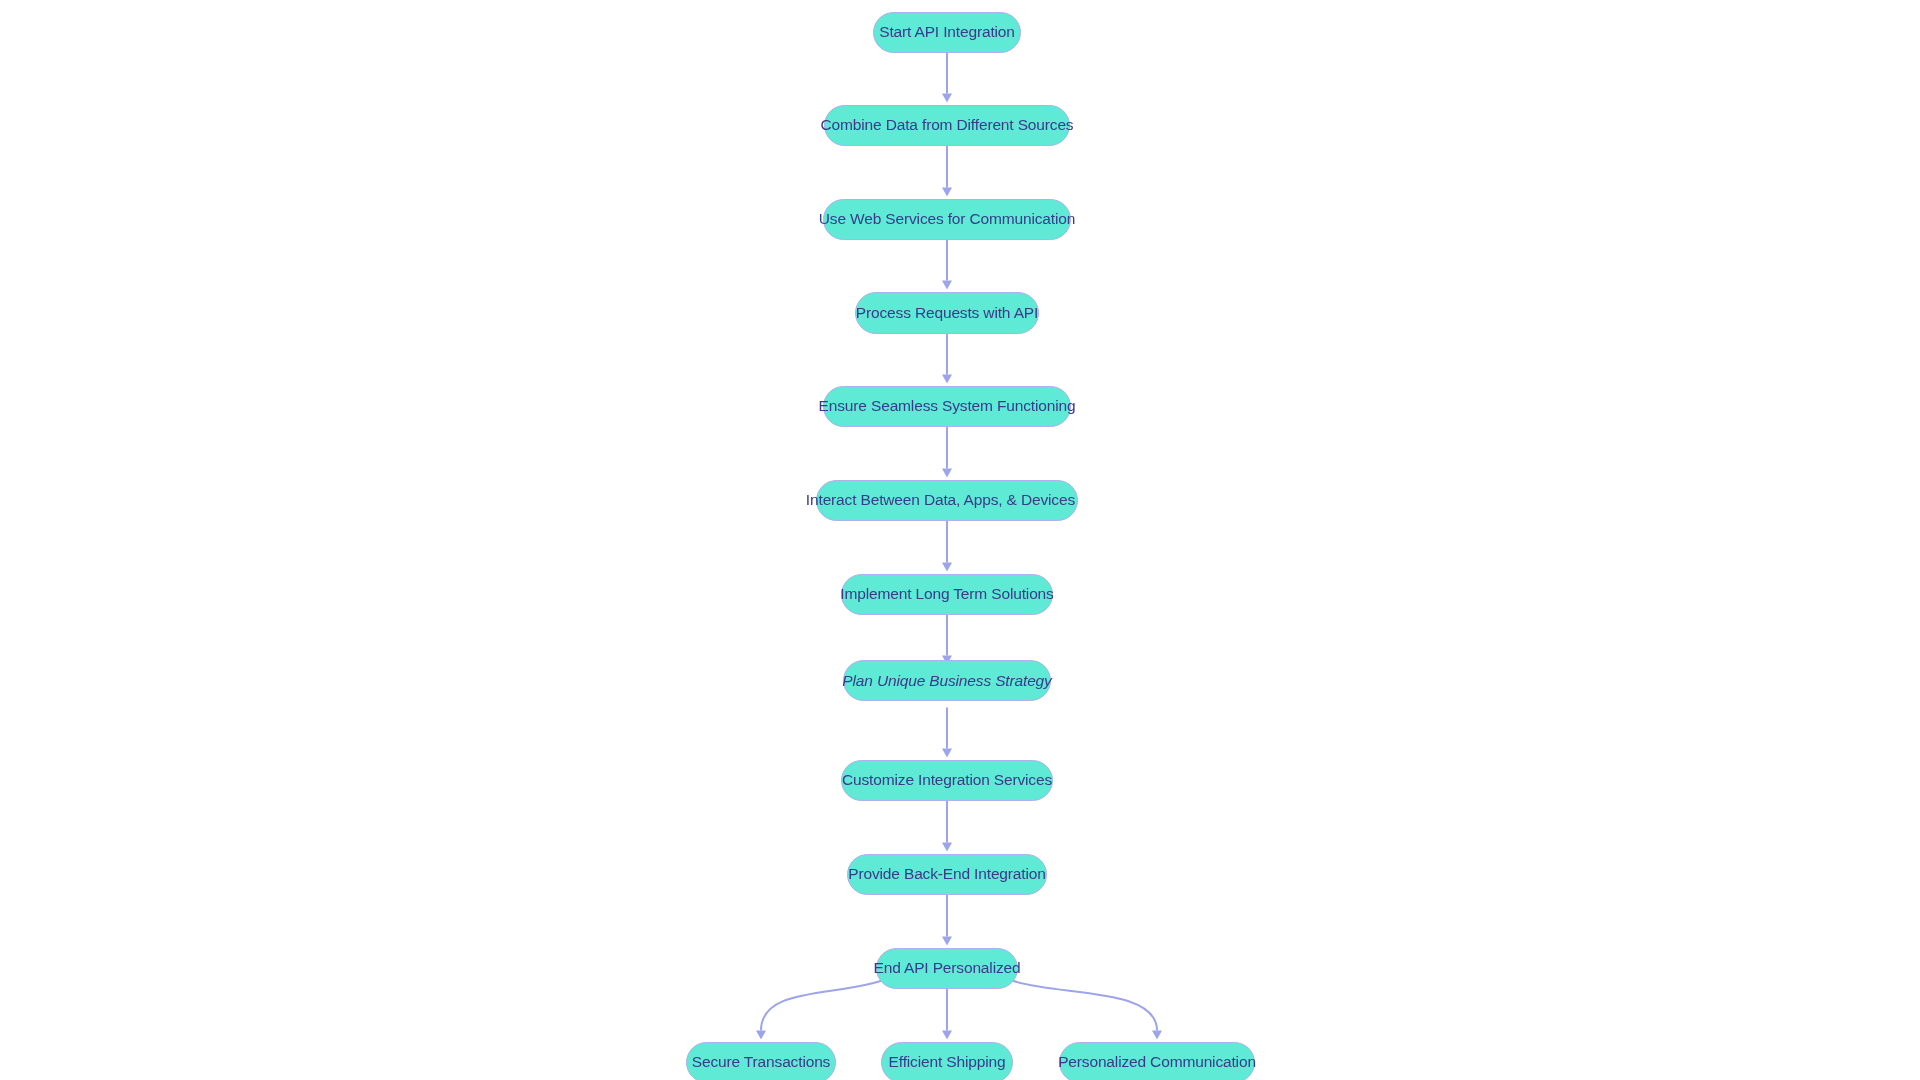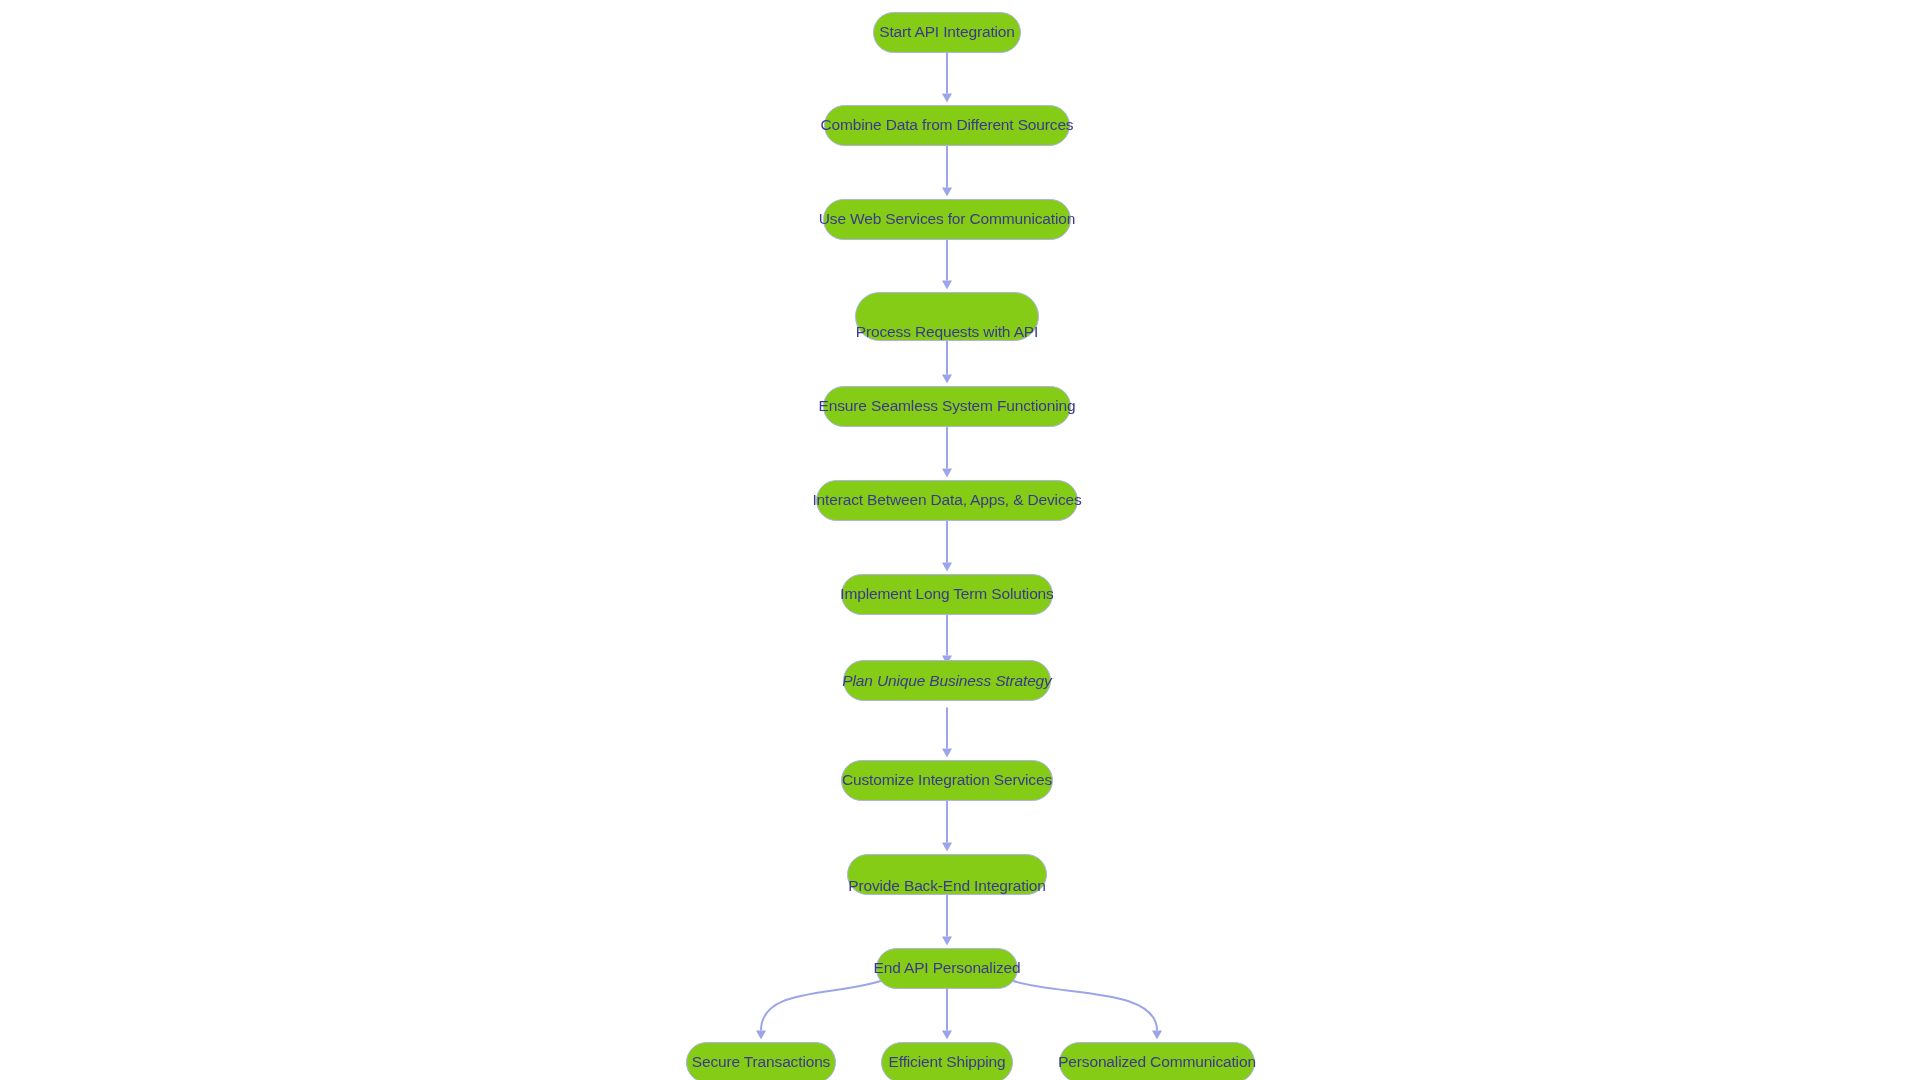--- a/index.html
+++ b/index.html
@@ -29,21 +29,21 @@
     width: 1920px;
     height: 1080px;
     pointer-events: none;
   }
   .node {
     position: absolute;
     box-sizing: border-box;
     display: flex;
     align-items: center;
     justify-content: center;
-    background: #84cc16;
+    background: #5eead4;
     border: 1px solid #aeb0ef;
     border-radius: 999px;
     color: #3a3a8c;
     font-size: 15.5px;
     font-weight: 400;
     letter-spacing: -0.15px;
     white-space: nowrap;
     line-height: 1;
     transform: translateX(-50%);
   }
@@ -87,39 +87,39 @@
   <div id="node-layer">
       <div class="node" style="left: 947px; top: 11.5px; width: 148px; height: 41px;">
         <span class="node-label">Start API Integration</span>
       </div>
       <div class="node" style="left: 947px; top: 104.5px; width: 246px; height: 41px;">
         <span class="node-label">Combine Data from Different Sources</span>
       </div>
       <div class="node" style="left: 947px; top: 198.5px; width: 248px; height: 41px;">
         <span class="node-label">Use Web Services for Communication</span>
       </div>
-      <div class="node" style="left: 947px; top: 291.5px; width: 184px; height: 49px; align-items: flex-end;">
+      <div class="node" style="left: 947px; top: 291.5px; width: 184px; height: 42px;">
         <span class="node-label">Process Requests with API</span>
       </div>
       <div class="node" style="left: 947px; top: 385.5px; width: 248px; height: 41px; align-items: center;">
         <span class="node-label">Ensure Seamless System Functioning</span>
       </div>
-      <div class="node" style="left: 947px; top: 479.5px; width: 262px; height: 41px;">
+      <div class="node" style="left: 947px; top: 479.5px; width: 262px; height: 41px; justify-content: flex-end;">
         <span class="node-label">Interact Between Data, Apps, &amp; Devices</span>
       </div>
       <div class="node" style="left: 947px; top: 573.5px; width: 212px; height: 41px; justify-content: center;">
         <span class="node-label">Implement Long Term Solutions</span>
       </div>
       <div class="node" style="left: 947px; top: 660px; width: 208px; height: 41px; font-style: italic;">
         <span class="node-label">Plan Unique Business Strategy</span>
       </div>
       <div class="node" style="left: 947px; top: 759.5px; width: 212px; height: 41px;">
         <span class="node-label">Customize Integration Services</span>
       </div>
-      <div class="node" style="left: 947px; top: 853.5px; width: 200px; height: 41px; align-items: flex-end;">
+      <div class="node" style="left: 947px; top: 853.5px; width: 200px; height: 41px;">
         <span class="node-label">Provide Back-End Integration</span>
       </div>
       <div class="node" style="left: 947px; top: 947.5px; width: 142px; height: 41px;">
         <span class="node-label">End API Personalized</span>
       </div>
       <div class="node" style="left: 761px; top: 1041.5px; width: 150px; height: 41px;">
         <span class="node-label">Secure Transactions</span>
       </div>
       <div class="node" style="left: 947px; top: 1041.5px; width: 132px; height: 41px;">
         <span class="node-label">Efficient Shipping</span>

